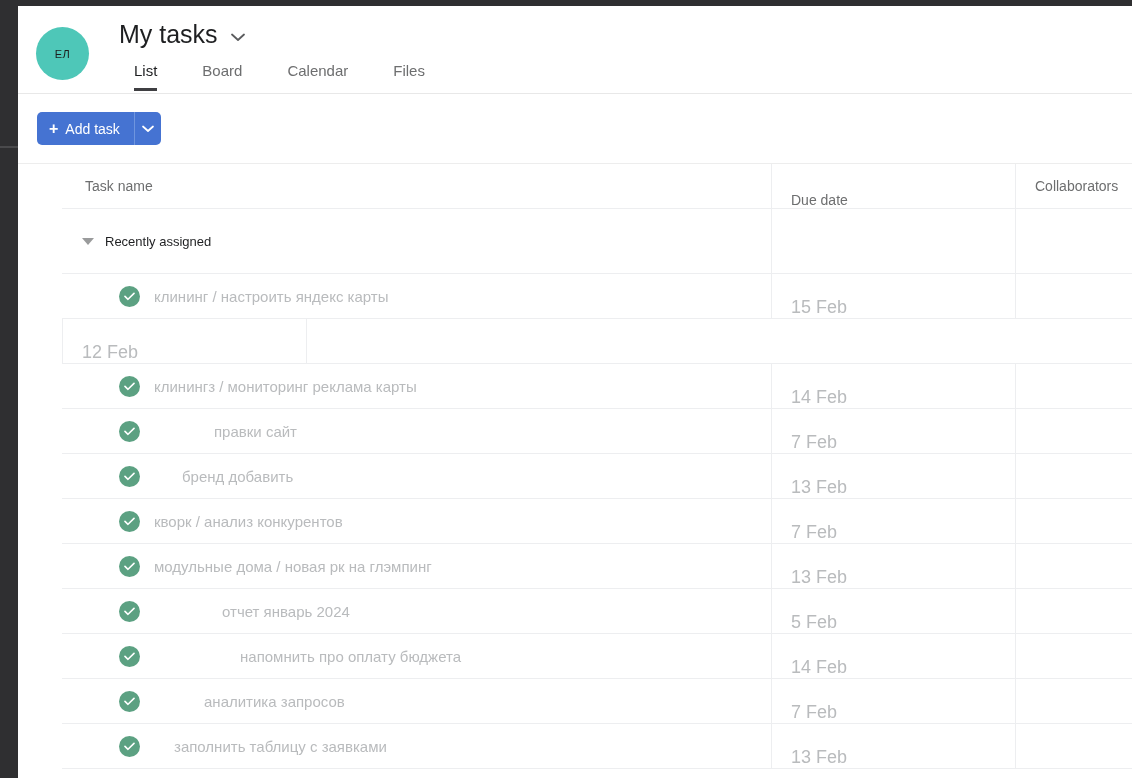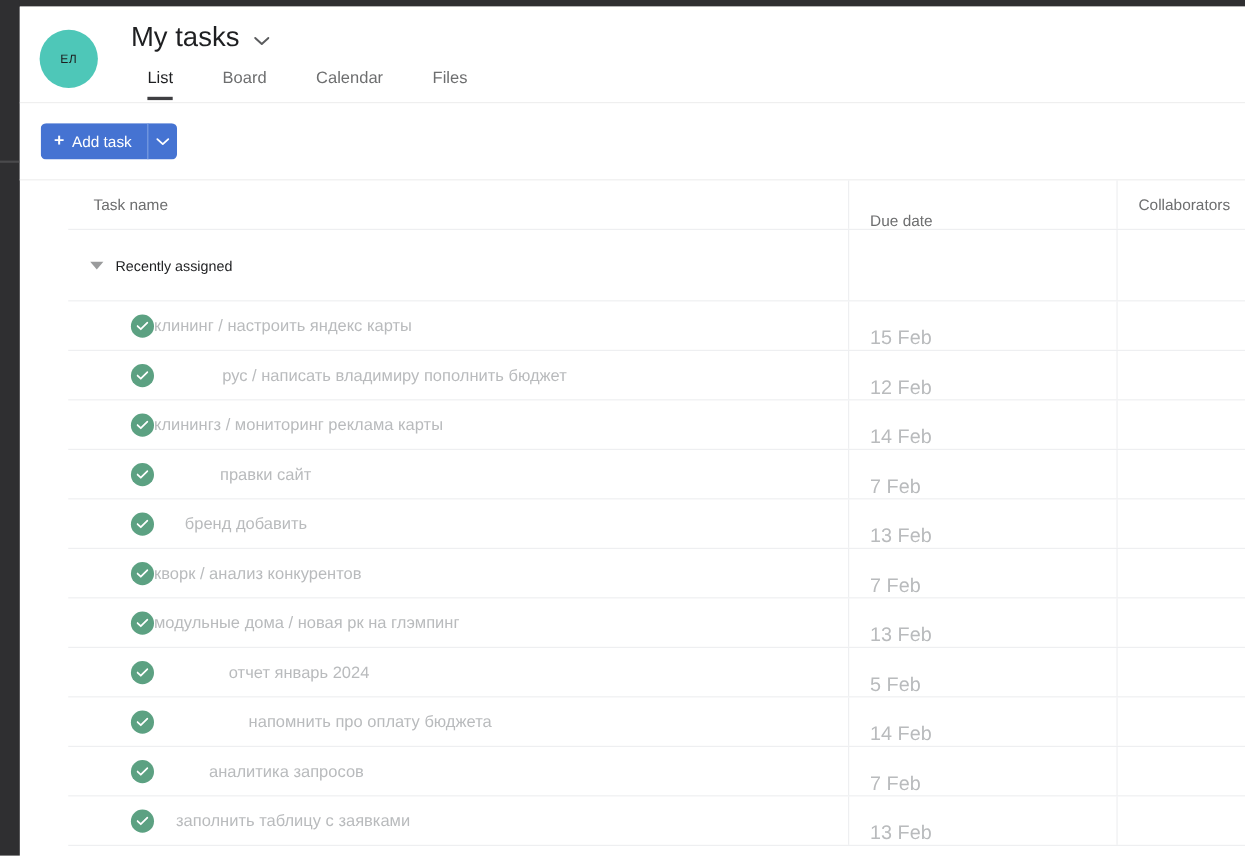--- a/index.html
+++ b/index.html
@@ -95,21 +95,21 @@
   .section-row { height: 65px; }
   .section-row .c-name { padding-left: 20px; gap: 11px; }
   .section-title { font-size: 13px; color: #1e1f21; }
   .tri {
     width: 0; height: 0; border-left: 6px solid transparent;
     border-right: 6px solid transparent; border-top: 7px solid #9a9b9c;
     cursor: pointer;
   }
 
   .task-row { height: 45px; }
-  .task-row .c-name { padding-left: 57px; }
+  .task-row .c-name { padding-left: 57px; gap: 14px; }
   .check {
     width: 21px; height: 21px; border-radius: 50%; background: #5ca182;
     display: flex; align-items: center; justify-content: center;
     flex: 0 0 21px; cursor: pointer;
   }
   .task-text { font-size: 15px; color: #b9bbbd; white-space: nowrap; }
   .task-text .blur { color: #f2f2f3; }
   .due-text { font-size: 18px; color: #b9bbbd; }
 </style>
 </head>
@@ -192,28 +192,20 @@
             <span class="task-text"><span>клининг</span> / настроить яндекс карты</span>
           </div>
           <div class="c-due">
             <span class="due-text">15 Feb</span>
           </div>
           <div class="c-coll">
             <span class="due-text"></span>
           </div>
         </div>
         <div class="row task-row">
-          <div class="c-name">
-            <span class="check">
-              <svg width="11" height="9" viewBox="0 0 11 9">
-                <path d="M1 4.4 L4 7.3 L10 1.4" fill="none" stroke="#ffffff" stroke-width="1.6" stroke-linecap="round" stroke-linejoin="round"></path>
-              </svg>
-            </span>
-            <span class="task-text"><span class="blur" style="display:inline-block;width:62px"></span>рус / написать владимиру пополнить бюджет</span>
-          </div>
           <div class="c-due">
             <span class="due-text">12 Feb</span>
           </div>
           <div class="c-coll">
             <span class="due-text"></span>
           </div>
         </div>
         <div class="row task-row">
           <div class="c-name">
             <span class="check">

